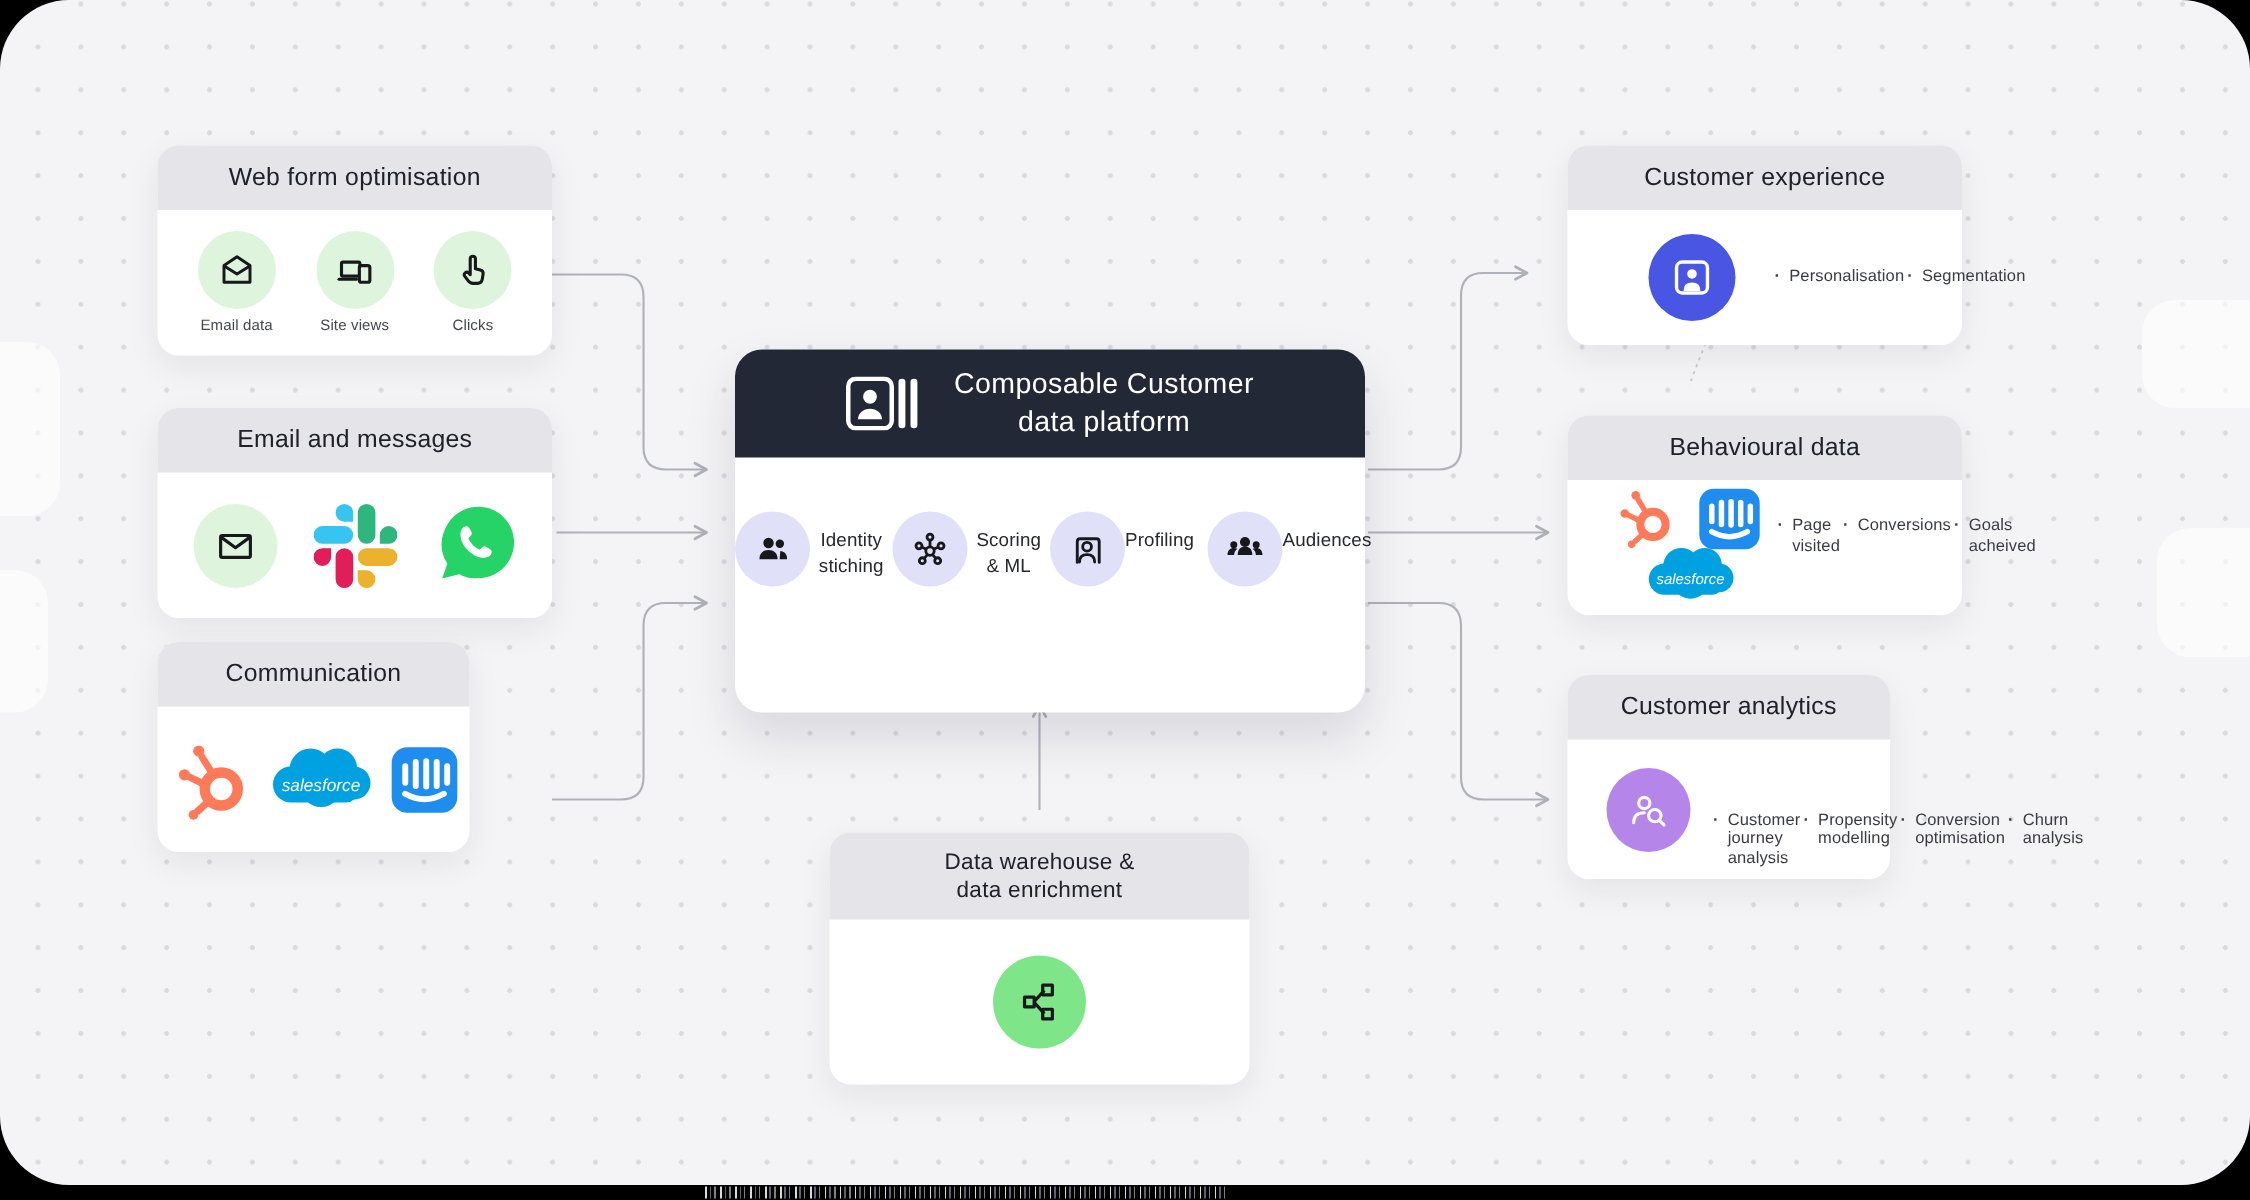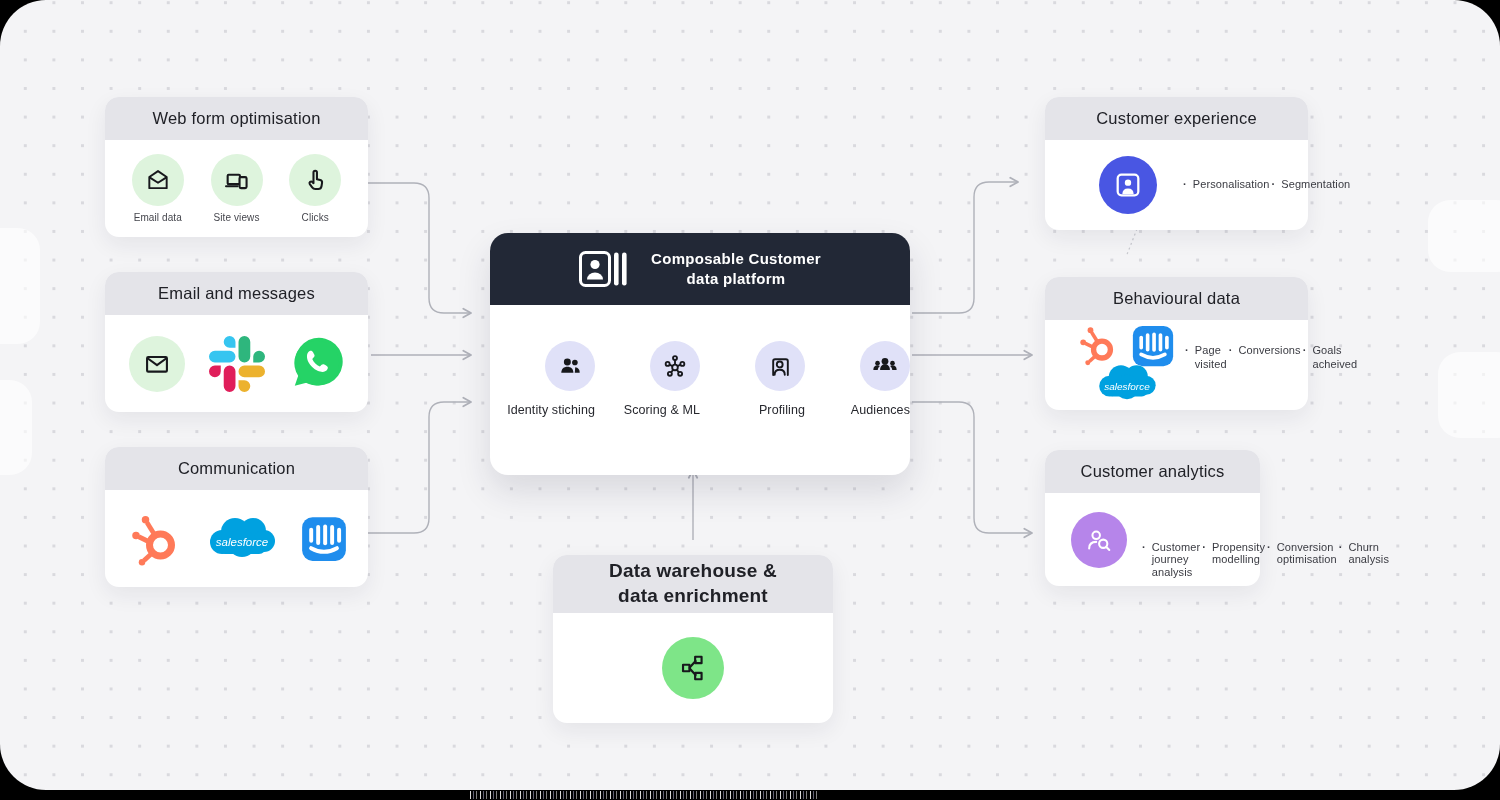--- a/index.html
+++ b/index.html
@@ -40,36 +40,36 @@
   .circle.lavender{background:#e0e1f8;}
   .src-col{display:flex;flex-direction:column;align-items:center;}
   .src-label{margin-top:6px;font-size:10px;color:#45464d;letter-spacing:.1px;}
   
   .platform{border-radius:18px;box-shadow:0 16px 34px rgba(28,30,58,.13);}
   .platform-header{
     height:72px;background:#222836;border-radius:18px 18px 0 0;
     display:flex;align-items:center;justify-content:center;gap:24px;
   }
   .platform-title{
-    color:#fff;font-size:15px;font-weight:700;line-height:1.34;
+    color:#fff;font-size:19px;font-weight:400;line-height:1.34;
     text-align:center;letter-spacing:.3px;
   }
   .features{display:flex;justify-content:space-evenly;align-items:flex-start;padding-top:36px;}
-  .feature{display:flex;flex-direction:column;align-items:flex-end;width:25%;}
+  .feature{display:flex;flex-direction:row;align-items:flex-start;width:25%;}
   .feature-label{
     margin-top:11px;font-size:12.5px;color:#27282e;text-align:center;
     line-height:1.32;max-width:92px;letter-spacing:.1px;
   }
   
   .bullets{display:flex;flex-direction:row;gap:2px;}
   .bullet{display:flex;align-items:flex-start;font-size:11px;color:#3a3b42;line-height:13.5px;letter-spacing:.1px;}
   .bullet::before{content:"·";font-weight:700;margin-right:6px;color:#3a3b42;}
   .bullets.small .bullet{font-size:11px;line-height:12.6px;margin-top:40px;}
   
-  .dw-header{height:58px;font-size:19px;line-height:1.3;font-weight:bold;}
+  .dw-header{height:58px;font-size:15px;line-height:1.3;}
   svg{display:block;}
 </style>
 </head>
 <body>
 
 <div class="board">
 
   <div class="blob" style="left:-52px;top:228px;width:92px;height:116px;"></div>
   <div class="blob" style="left:-48px;top:380px;width:80px;height:95px;"></div>
   <div class="blob" style="left:1428px;top:200px;width:90px;height:72px;"></div>
@@ -152,21 +152,21 @@
       <span>
         <svg width="56" height="56" viewBox="0 0 24 24">
           <path fill="#25d366" d="M2.9 21.3 L4.6 16.4 A10.2 10.2 0 1 1 8.3 19.9 Z"></path>
           <circle cx="12.3" cy="11.6" r="9.6" fill="#25d366"></circle>
           <path fill="#fff" d="M8.4 7.4c.5-1 1.3-1.1 1.8-1 .35.08.75.95 1.05 1.5.28.5.1.9-.2 1.2l-.65.75c.65 1.45 1.8 2.6 3.25 3.25l.75-.75c.35-.3.75-.4 1.15-.1.55.3 1.4.75 1.5 1.15.1.5-.15 1.3-1.15 1.75-1 .5-3.4.3-5.65-1.95-2.25-2.2-2.4-4.7-1.85-5.8z"></path>
         </svg>
       </span>
     </div>
   </div>
 
-  <div class="card" style="left:105px;top:447px;width:263px;height:140px;">
+  <div class="card" style="left:105px;top:428px;width:208px;height:140px;">
     <div class="card-header">Communication</div>
     <div class="card-body icon-row" style="height:97px;">
       <span>
         <svg width="60" height="60" viewBox="0 0 24 24" fill="none" stroke="#ff7a59">
           <circle cx="14.6" cy="14.4" r="4.4" stroke-width="2.8"></circle>
           <path d="M12.4 10.6 L9.2 5.4" stroke-width="1.9"></path>
           <circle cx="8.6" cy="4.3" r="1.5" fill="#ff7a59" stroke="none"></circle>
           <path d="M10.2 13.2 L5.9 11.1" stroke-width="1.9"></path>
           <circle cx="4.8" cy="10.6" r="1.5" fill="#ff7a59" stroke="none"></circle>
           <path d="M11.3 17.6 L8.0 20.6" stroke-width="1.9"></path>

